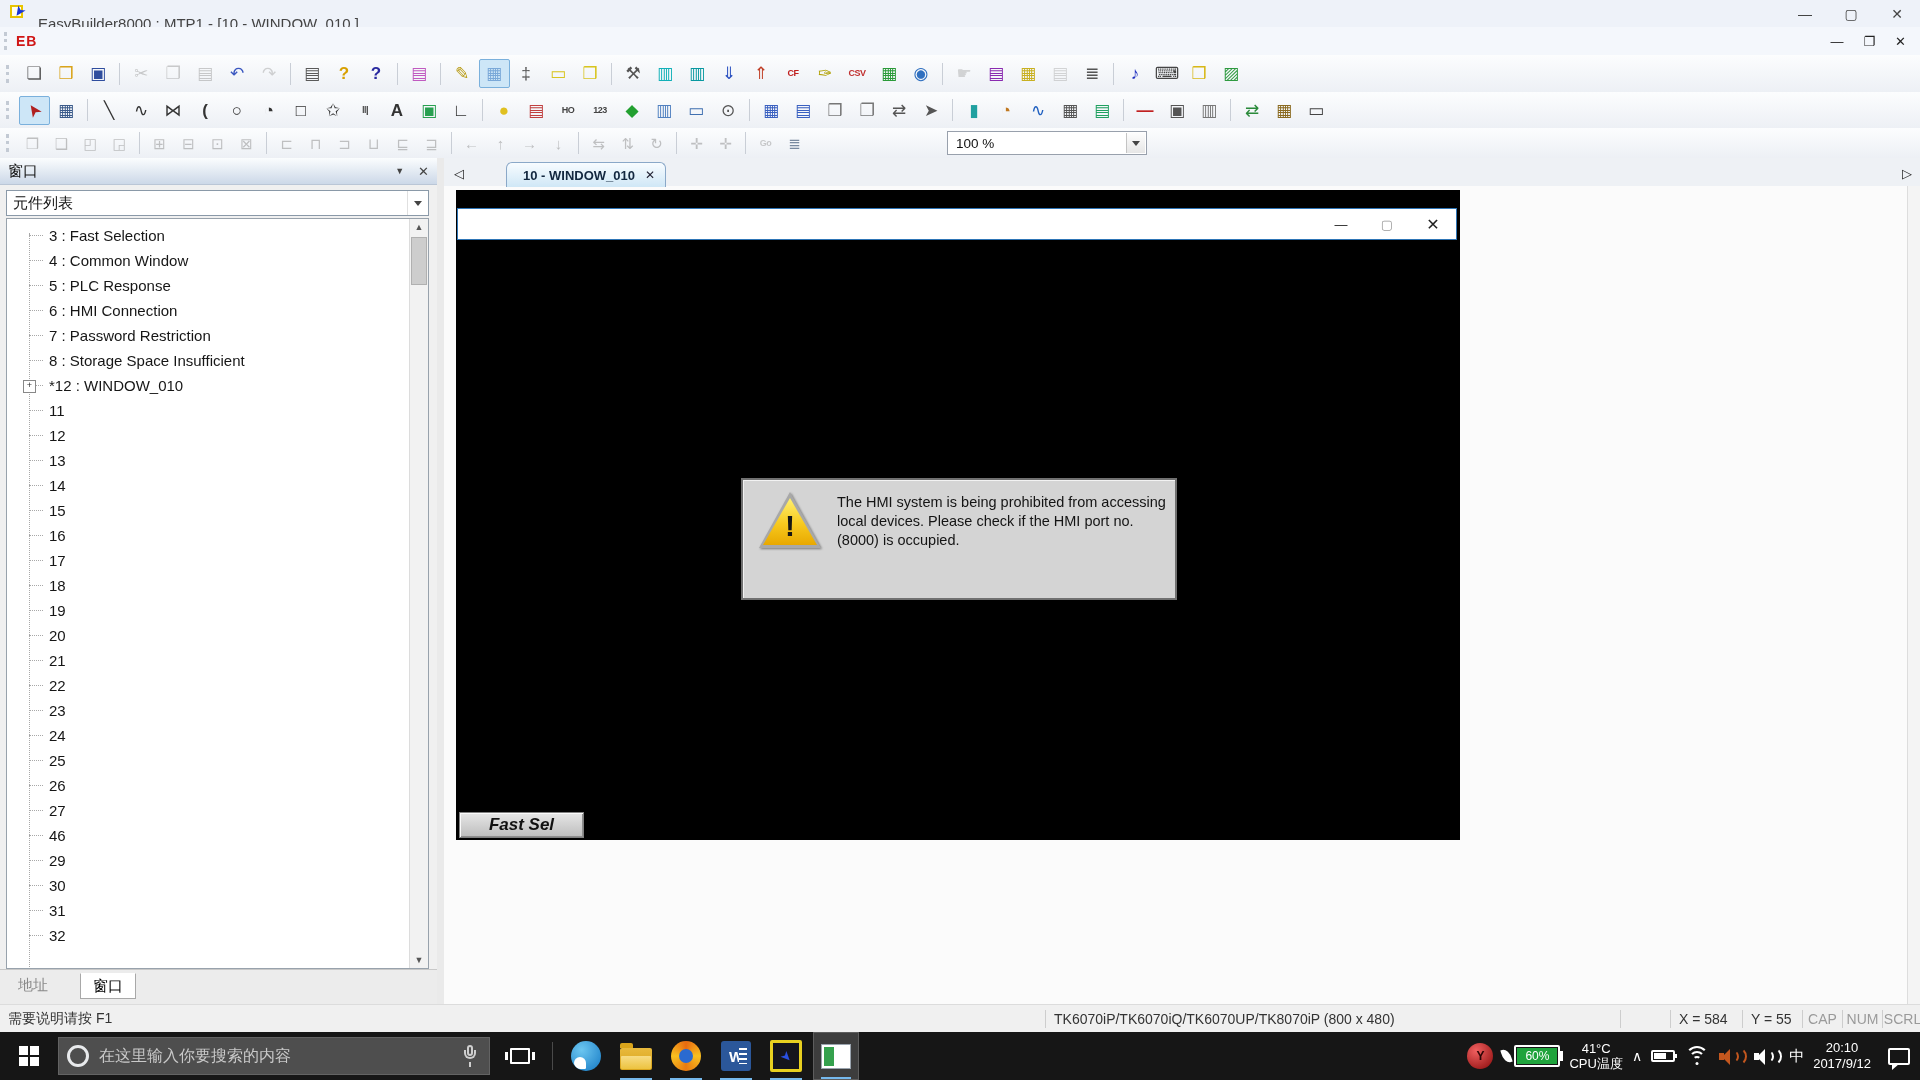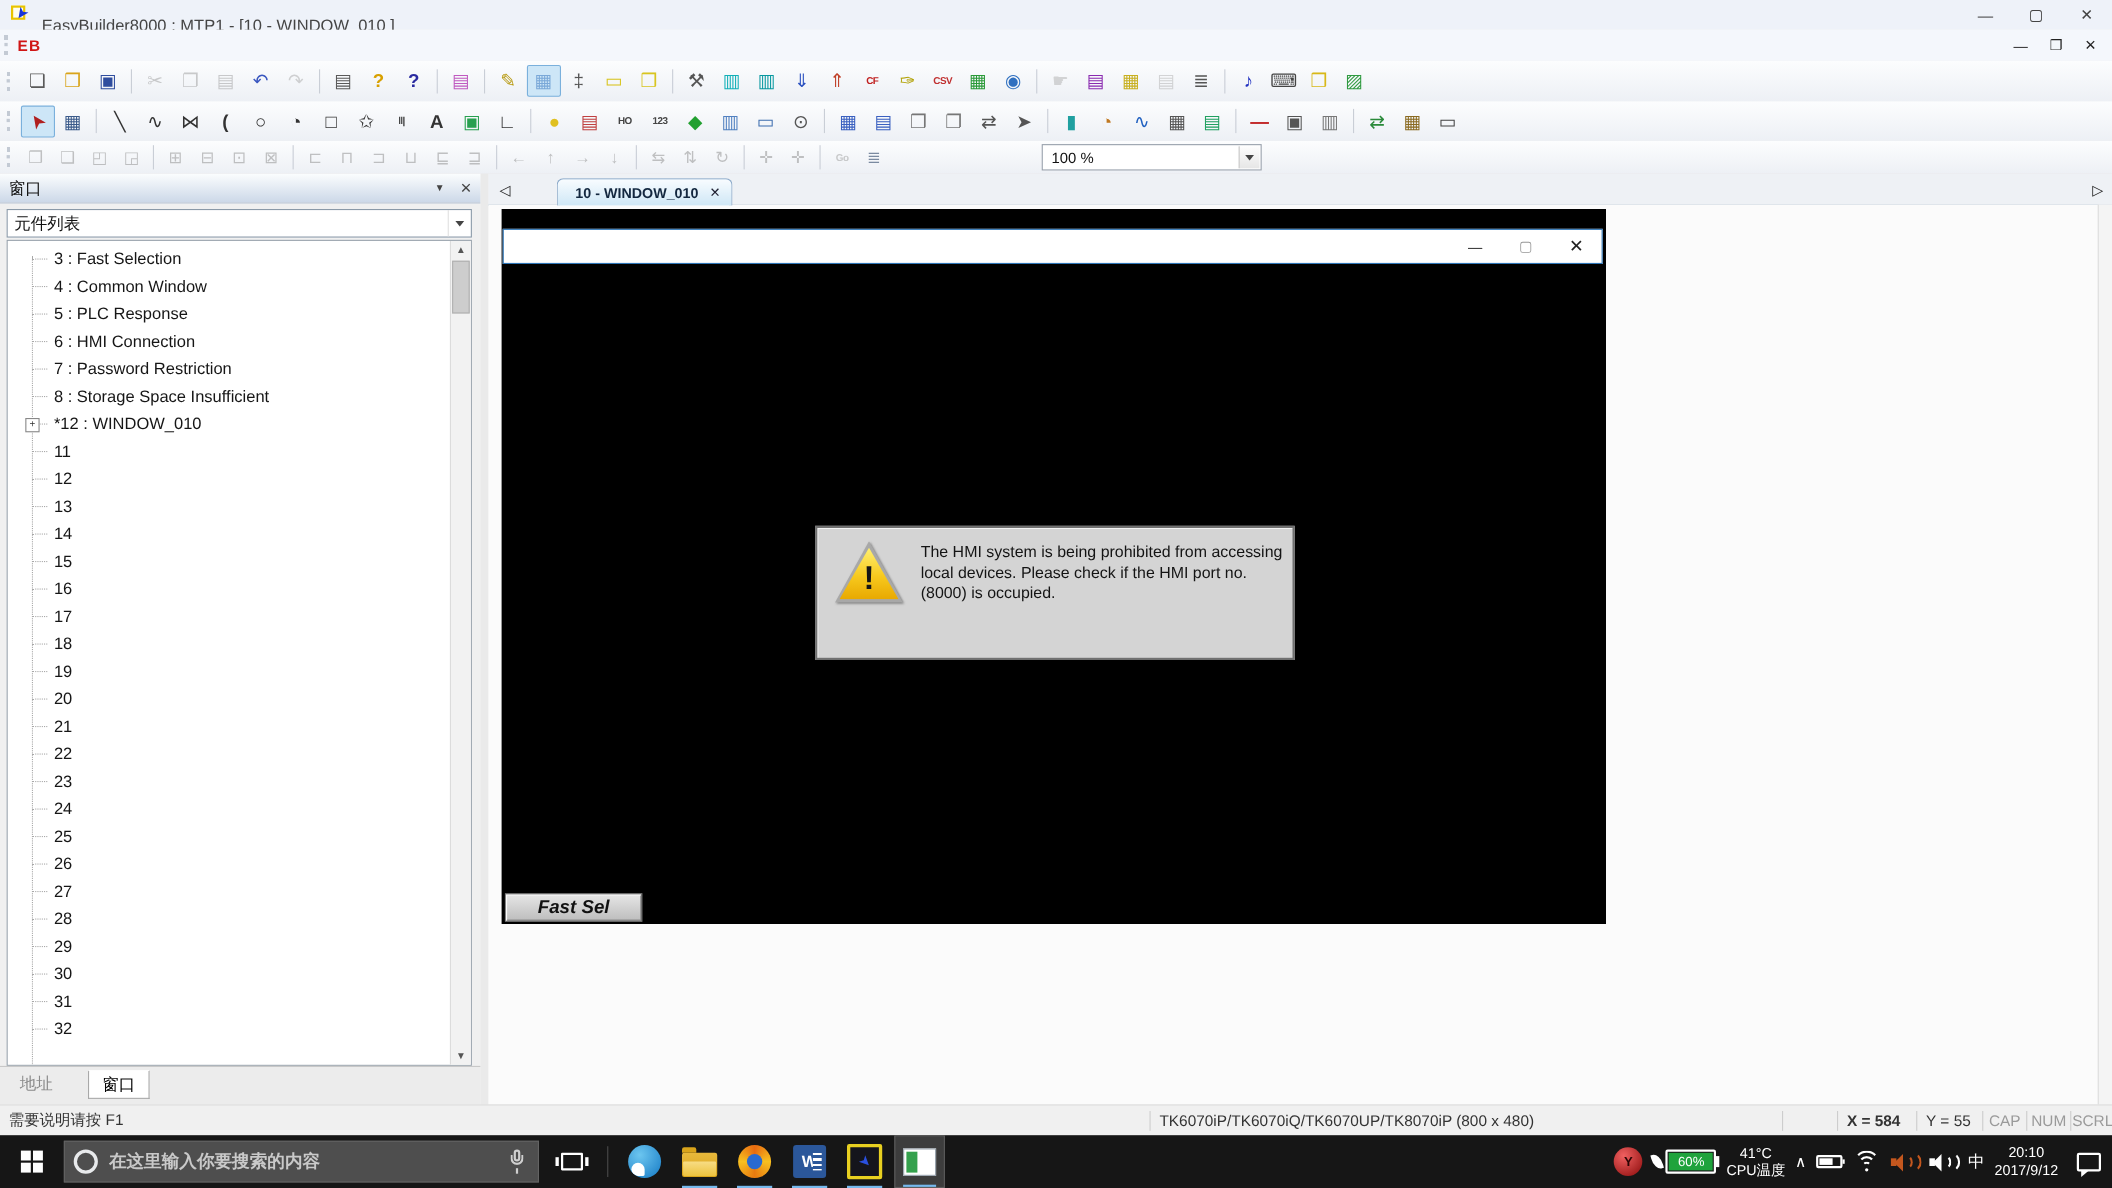--- a/index.html
+++ b/index.html
@@ -77,31 +77,31 @@
   .warn-tri .tri-fill{position:absolute;left:4px;right:4px;top:6px;bottom:3px;clip-path:polygon(50% 0,100% 100%,0 100%);background:linear-gradient(180deg,#fff070 0%,#f7c91e 55%,#e8a800 100%);}
   .warn-tri .tri-mark{position:absolute;left:0;right:0;top:17px;text-align:center;font-weight:bold;font-size:30px;color:#151515;}
   .hmi-dialog .msg{position:absolute;left:94px;top:13px;width:336px;font-size:14.5px;line-height:19px;color:#141414;}
   .fast-sel{position:absolute;left:3px;bottom:2px;width:125px;height:26px;background:linear-gradient(#e6e6e6,#bdbdbd);border:1px solid #808080;box-shadow:inset 1px 1px 0 #fafafa,inset -1px -1px 0 #8e8e8e;display:flex;align-items:center;justify-content:center;font-style:italic;font-weight:bold;font-size:17px;color:#111;box-sizing:border-box;}
   
   .statusbar{position:absolute;bottom:48px;left:0;right:0;height:27px;background:#f0f0f0;border-top:1px solid #dcdcdc;display:flex;align-items:center;font-size:14px;color:#333;}
   .seg{height:18px;display:flex;align-items:center;padding:0 8px;border-left:1px solid #cdcdcd;white-space:nowrap;overflow:hidden;box-sizing:border-box;}
   .seg.first{border-left:none;flex:0 0 1045px;}
   .seg.device{flex:0 0 575px;}
   .seg.gap{flex:0 0 50px;}
-  .seg.coord{flex:0 0 72px;font-weight:bold;}
+  .seg.coord{flex:0 0 72px;}
   .seg.coordy{flex:0 0 60px;}
   .seg.lock{flex:0 0 40px;color:#9a9a9a;justify-content:center;padding:0 4px;}
   
   .taskbar{position:absolute;bottom:0;left:0;right:0;height:48px;background:#161616;display:flex;align-items:center;color:#fff;}
   .start-btn{width:58px;height:48px;display:flex;align-items:center;justify-content:center;}
   .winlogo{display:grid;grid-template-columns:9px 9px;grid-template-rows:9px 9px;gap:2px;}
   .winlogo span{background:#fff;}
   .search-box{width:432px;height:38px;background:#4e4e4e;border:1px solid #636363;display:flex;align-items:center;box-sizing:border-box;}
   .cortana-ring{width:22px;height:22px;border:3px solid #e8eaec;border-radius:50%;margin:0 10px 0 8px;box-sizing:border-box;}
-  .search-text{font-size:16px;color:#c9c9c9;flex:1;white-space:nowrap;overflow:hidden;font-weight:bold;}
+  .search-text{font-size:16px;color:#c9c9c9;flex:1;white-space:nowrap;overflow:hidden;}
   .mic{position:relative;width:14px;height:22px;margin-right:12px;flex:none;}
   .mic .cap{position:absolute;left:4px;top:0;width:6px;height:11px;border:2px solid #cfcfcf;border-radius:4px;box-sizing:border-box;}
   .mic .arc{position:absolute;left:1px;top:5px;width:12px;height:9px;border:2px solid #cfcfcf;border-top:none;border-radius:0 0 7px 7px;box-sizing:border-box;}
   .mic .stem{position:absolute;left:6px;bottom:0;width:2px;height:5px;background:#cfcfcf;}
   .tview-btn{width:48px;height:48px;display:flex;align-items:center;justify-content:center;margin-left:6px;}
   .tview{position:relative;width:20px;height:16px;border:2px solid #fff;border-radius:1px;box-sizing:border-box;}
   .tview::before,.tview::after{content:'';position:absolute;top:2px;width:3px;height:8px;background:#fff;}
   .tview::before{left:-7px;}  .tview::after{right:-7px;}
   .tb-vsep{width:1px;height:28px;background:#4a4a4a;margin:0 8px;}
   .appcell{width:46px;height:48px;display:flex;align-items:center;justify-content:center;position:relative;margin:0 2px;flex:none;}
@@ -605,21 +605,21 @@
             <div class="tree-row">
               <span>25</span>
             </div>
             <div class="tree-row">
               <span>26</span>
             </div>
             <div class="tree-row">
               <span>27</span>
             </div>
             <div class="tree-row">
-              <span>28</span>
+              <span>46</span>
             </div>
             <div class="tree-row">
               <span>29</span>
             </div>
             <div class="tree-row">
               <span>30</span>
             </div>
             <div class="tree-row">
               <span>31</span>
             </div>

